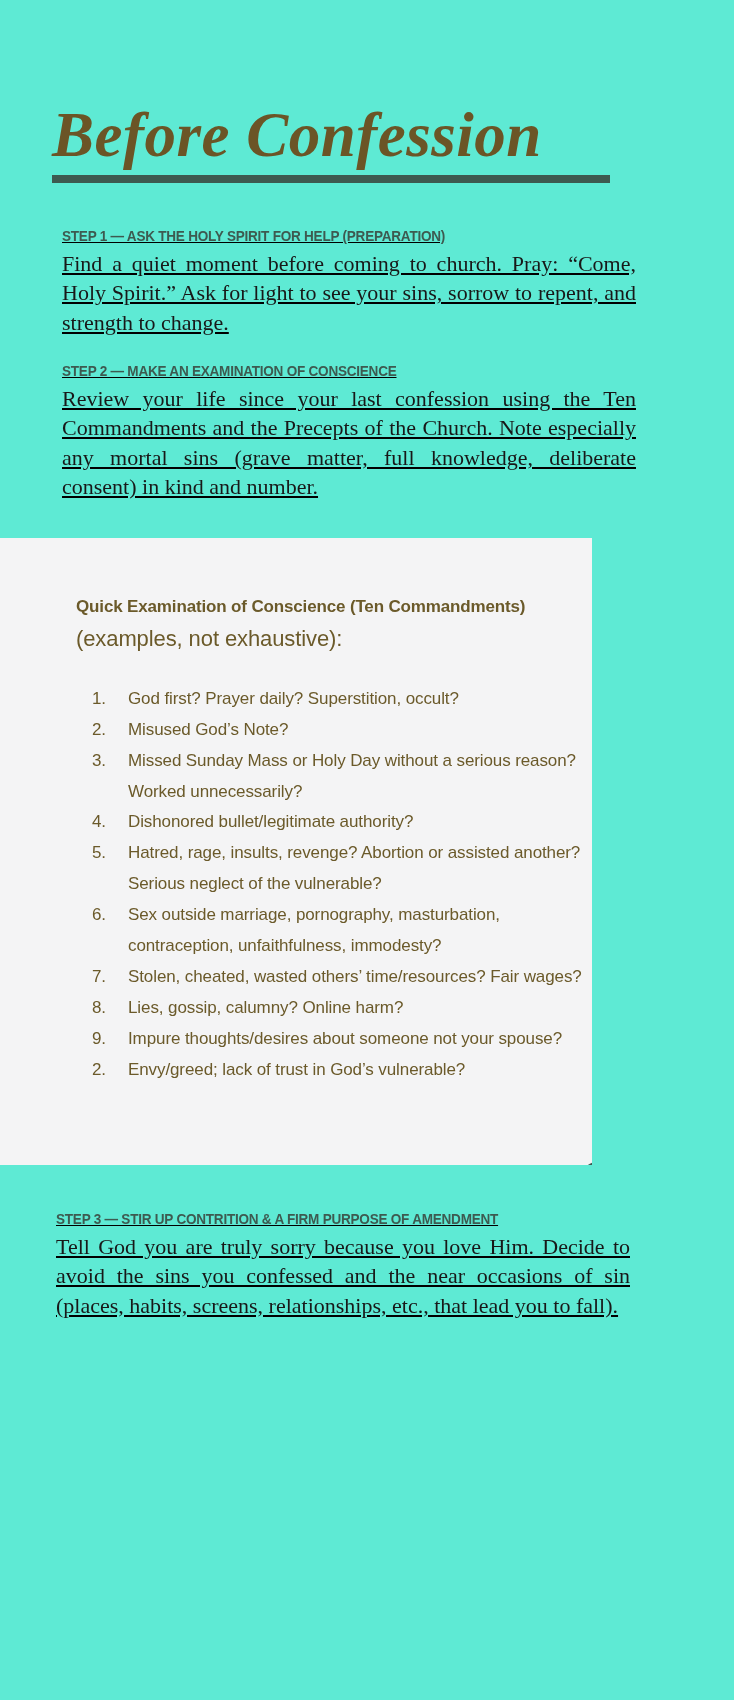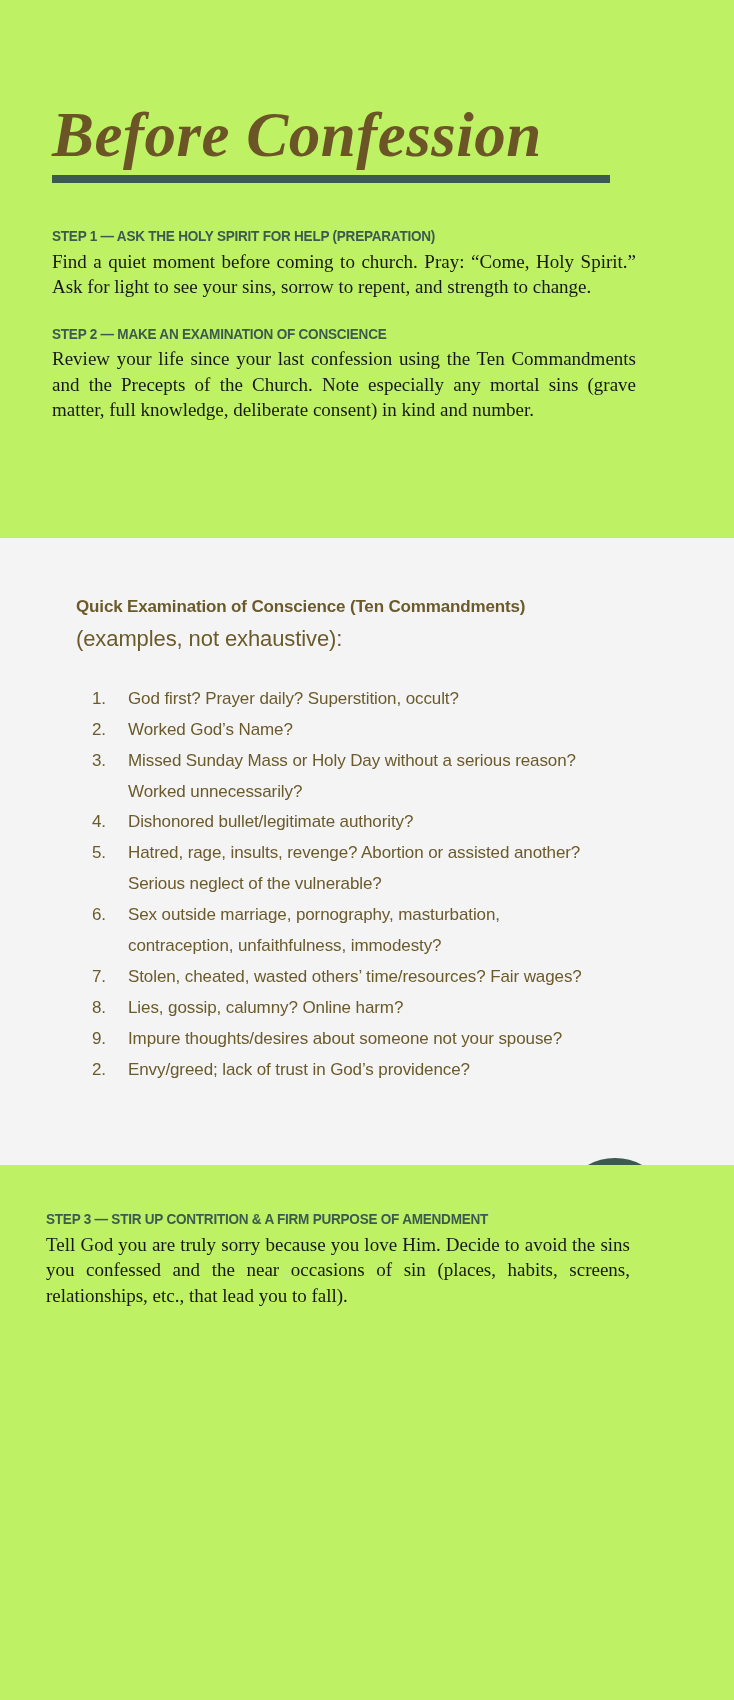--- a/index.html
+++ b/index.html
@@ -13,21 +13,21 @@
     position: relative;
     overflow: hidden;
     font-family: "Liberation Serif", serif;
     -webkit-font-smoothing: antialiased;
   }
 
   .page {
     position: relative;
     width: 734px;
     height: 1700px;
-    background: #bef264;
+    background: #5eead4;
     overflow: hidden;
   }
 
   
   .title-block {
     position: absolute;
     left: 52px;
     top: 104px;
     width: 600px;
   }
@@ -50,51 +50,52 @@
   }
 
   
   .content {
     position: absolute;
     left: 52px;
     top: 228px;
     width: 584px;
   }
   .step-block {
-    margin: 0 0 26px 0;
+    margin: 0 0 26px 10px;
+    text-decoration: underline;
   }
   .step-heading {
     font-family: "Liberation Sans", sans-serif;
     font-weight: 700;
     font-size: 14.2px;
     letter-spacing: -0.25px;
     color: #3d5a50;
     margin: 0 0 3px 0;
     line-height: 1.25;
     transform: scaleX(0.955);
     transform-origin: left center;
     white-space: nowrap;
   }
   .step-body {
     font-family: "Liberation Serif", serif;
-    font-size: 19px;
+    font-size: 22px;
     line-height: 1.34;
     color: #181818;
     margin: 0;
     text-align: justify;
     hyphens: auto;
     -webkit-hyphens: auto;
   }
 
   
   .callout {
     position: absolute;
     left: 0;
     top: 538px;
-    width: 734px;
+    width: 592px;
     height: 627px;
     background: #f4f4f5;
     overflow: hidden;
   }
   .callout-inner {
     position: absolute;
     left: 76px;
     top: 58px;
     width: 530px;
     z-index: 2;
@@ -200,21 +201,21 @@
       <p class="callout-title">Quick Examination of Conscience (Ten Commandments)</p>
       <p class="callout-sub">(examples, not exhaustive):</p>
 
       <ol class="examen-list">
         <li class="examen-item">
           <span class="examen-num">1.</span>
           <span class="examen-text">God first? Prayer daily? Superstition, occult?</span>
         </li>
         <li class="examen-item">
           <span class="examen-num">2.</span>
-          <span class="examen-text">Worked God’s Name?</span>
+          <span class="examen-text">Misused God’s Note?</span>
         </li>
         <li class="examen-item">
           <span class="examen-num">3.</span>
           <span class="examen-text">Missed Sunday Mass or Holy Day without a serious reason? Worked unnecessarily?</span>
         </li>
         <li class="examen-item">
           <span class="examen-num">4.</span>
           <span class="examen-text">Dishonored bullet/legitimate authority?</span>
         </li>
         <li class="examen-item">
@@ -232,21 +233,21 @@
         <li class="examen-item">
           <span class="examen-num">8.</span>
           <span class="examen-text">Lies, gossip, calumny? Online harm?</span>
         </li>
         <li class="examen-item">
           <span class="examen-num">9.</span>
           <span class="examen-text">Impure thoughts/desires about someone not your spouse?</span>
         </li>
         <li class="examen-item">
           <span class="examen-num">2.</span>
-          <span class="examen-text">Envy/greed; lack of trust in God’s providence?</span>
+          <span class="examen-text">Envy/greed; lack of trust in God’s vulnerable?</span>
         </li>
       </ol>
     </div>
   </div>
 
   <div class="content-lower">
 
     <div class="step-block">
       <p class="step-heading">STEP 3 — STIR UP CONTRITION &amp; A FIRM PURPOSE OF AMENDMENT</p>
       <p class="step-body">Tell God you are truly sorry because you love Him. Decide to avoid the sins you confessed and the near occasions of sin (places, habits, screens, relationships, etc., that lead you to fall).</p>

